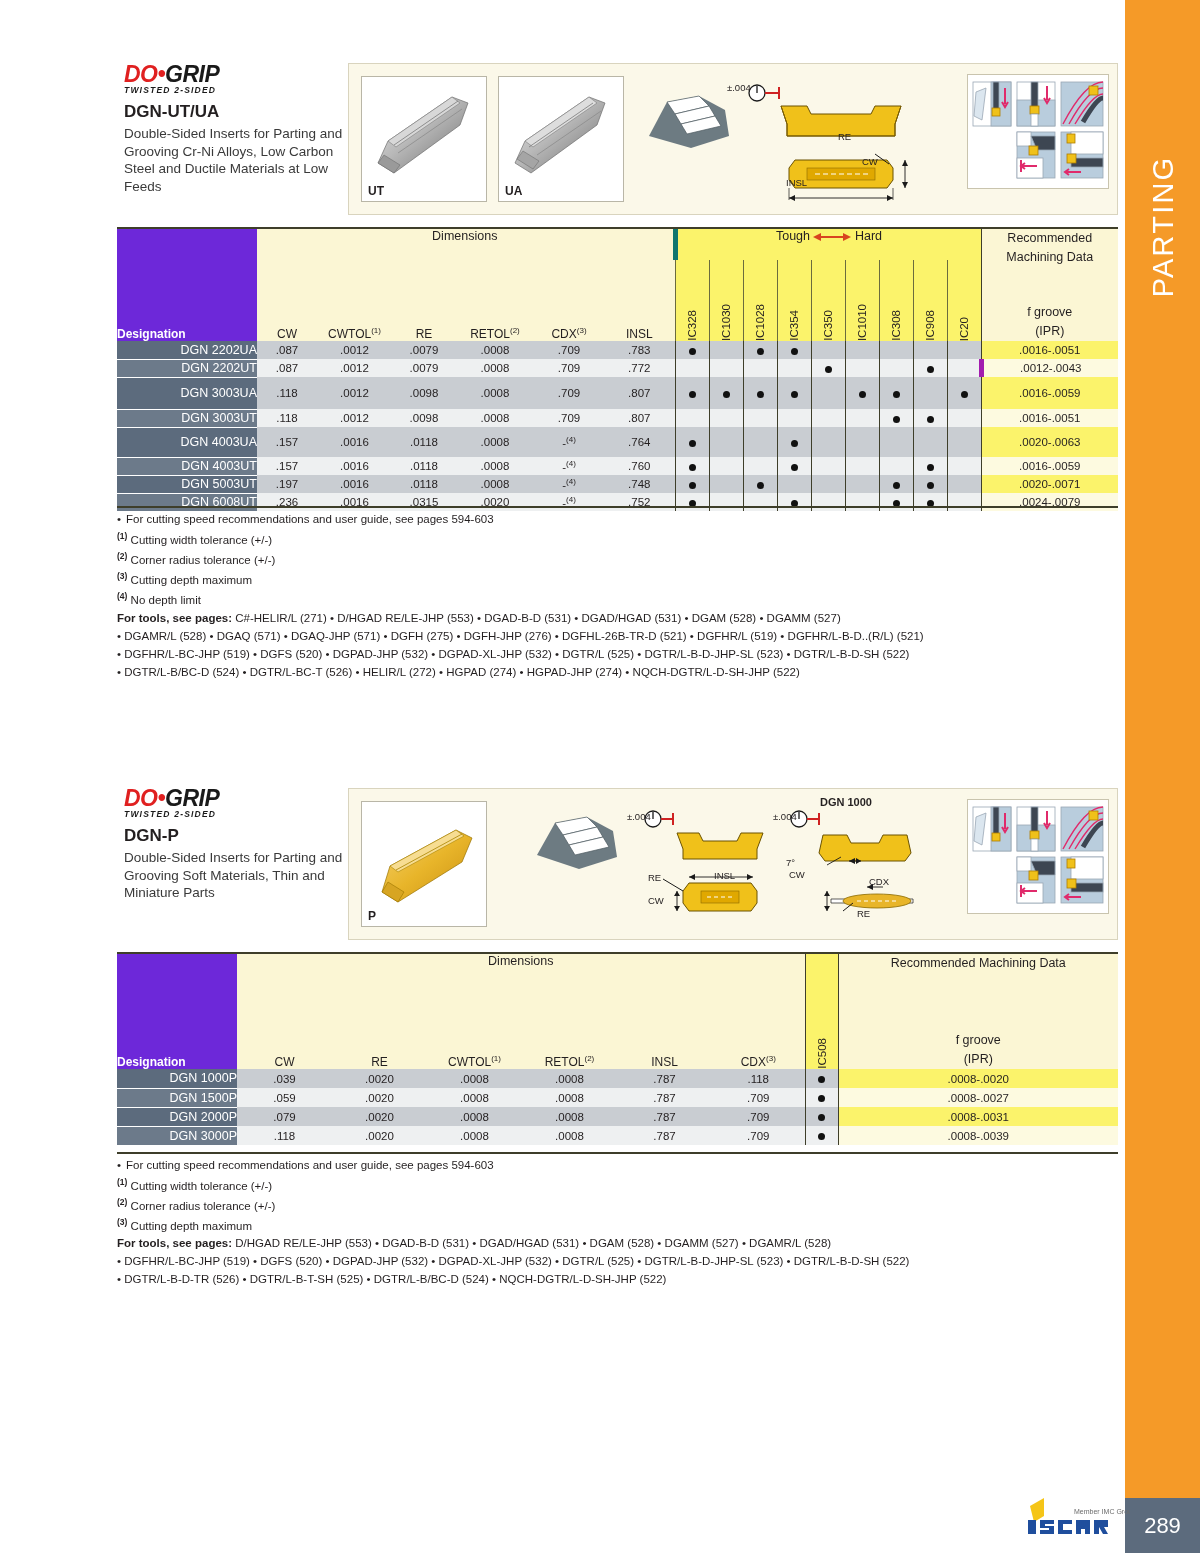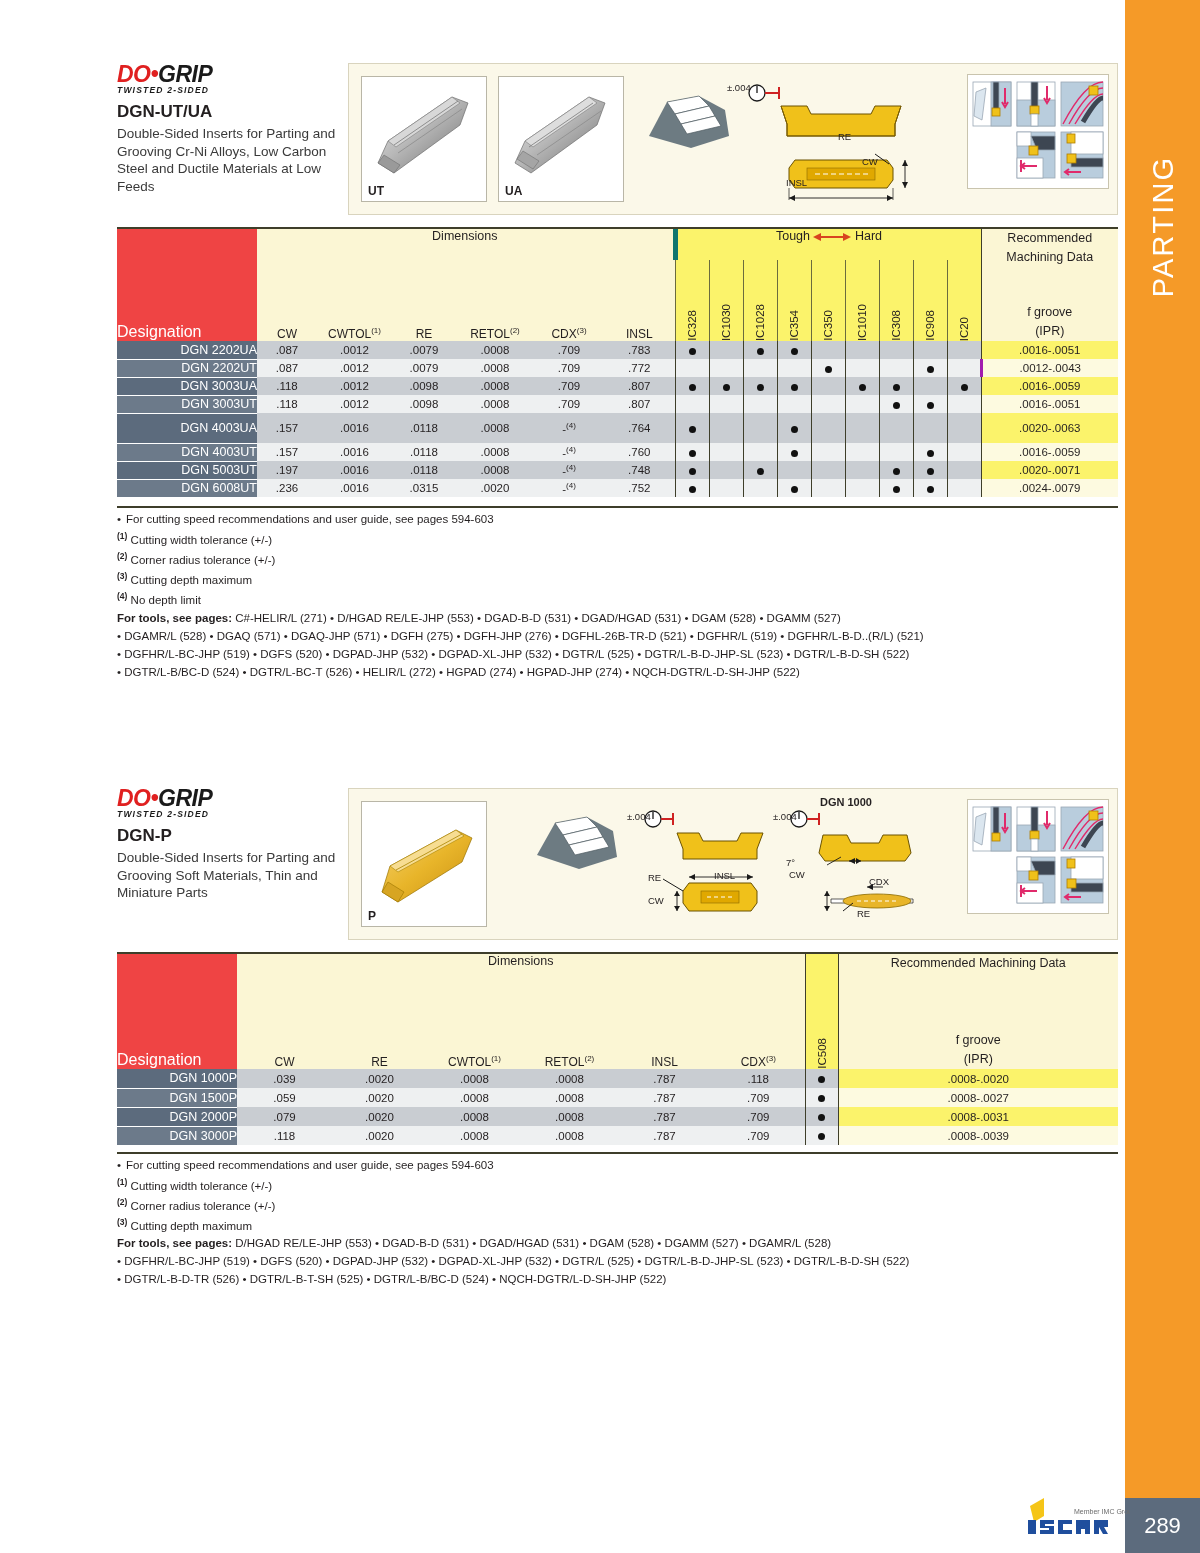--- a/index.html
+++ b/index.html
@@ -17,21 +17,21 @@
     position:absolute; right:0; top:0; width:75px; height:1498px;
     background:#f59a28;
   }
   .side-tab .vtext {
     position:absolute; left:50%; top:210px; transform:translateX(-50%) rotate(-90deg);
     transform-origin:center center;
     white-space:nowrap;
     color:#ffffff; font-size:29px; letter-spacing:2.2px; font-weight:400;
   }
 
-  .brandblock { position:absolute; left:117px; width:230px; }
+  .brandblock { position:absolute; left:124px; width:230px; }
   .logo-wrap { position:relative; height:30px; }
   .dogrip {
     font-family:"Liberation Sans", sans-serif;
     font-style:italic; font-weight:bold; font-size:23px;
     letter-spacing:-0.5px; line-height:22px;
   }
   .dogrip .do { color:#e02020; }
   .dogrip .grip { color:#1a1a1a; }
   .dogrip .dot { color:#e02020; }
   .twisted {
@@ -49,21 +49,21 @@
   .photo-label { position:absolute; left:6px; bottom:3px; font-size:12px; font-weight:bold; color:#231f20; }
 
   .tiny-lbl { position:absolute; font-size:9.5px; color:#231f20; white-space:nowrap; }
   .tiny-lbl.b { font-weight:bold; }
 
   
   table.spec { position:absolute; border-collapse:collapse; font-size:11px; }
   table.spec td, table.spec th { padding:0; }
 
   .hdr-desig {
-    background:#ef4444; color:#ffffff; font-weight:normal; font-size:16px;
+    background:#6d28d9; color:#ffffff; font-weight:bold; font-size:12px;
     text-align:left; padding-left:8px; vertical-align:bottom; padding-bottom:4px;
   }
   .hdr-dim {
     background:#fbf6d4; color:#231f20; text-align:center; font-size:12.5px;
     vertical-align:top; padding-top:9px;
   }
   .hdr-grade-group {
     background:#fbf36b; color:#231f20; text-align:center; font-size:12.5px;
     vertical-align:top; padding-top:9px;
   }
@@ -374,23 +374,23 @@
     <td class="num">.772</td>
     <td class="dot"></td>
     <td class="dot"></td>
     <td class="dot"></td>
     <td class="dot"></td>
     <td class="dot"><span class="d"></span></td>
     <td class="dot"></td>
     <td class="dot"></td>
     <td class="dot"><span class="d"></span></td>
     <td class="dot"></td>
-    <td class="fg" style="border-left:3px solid #a21caf;">.0012-.0043</td>
-  </tr>
-  <tr class="row-a" style="height:18px;">
+    <td class="fg" style="border-left:5px solid #a21caf;">.0012-.0043</td>
+  </tr>
+  <tr class="row-a" style="height:32px;">
     <td class="desig-cell">DGN 3003UA</td>
     <td class="num">.118</td>
     <td class="num">.0012</td>
     <td class="num">.0098</td>
     <td class="num">.0008</td>
     <td class="num">.709</td>
     <td class="num">.807</td>
     <td class="dot"><span class="d"></span></td>
     <td class="dot"><span class="d"></span></td>
     <td class="dot"><span class="d"></span></td>

